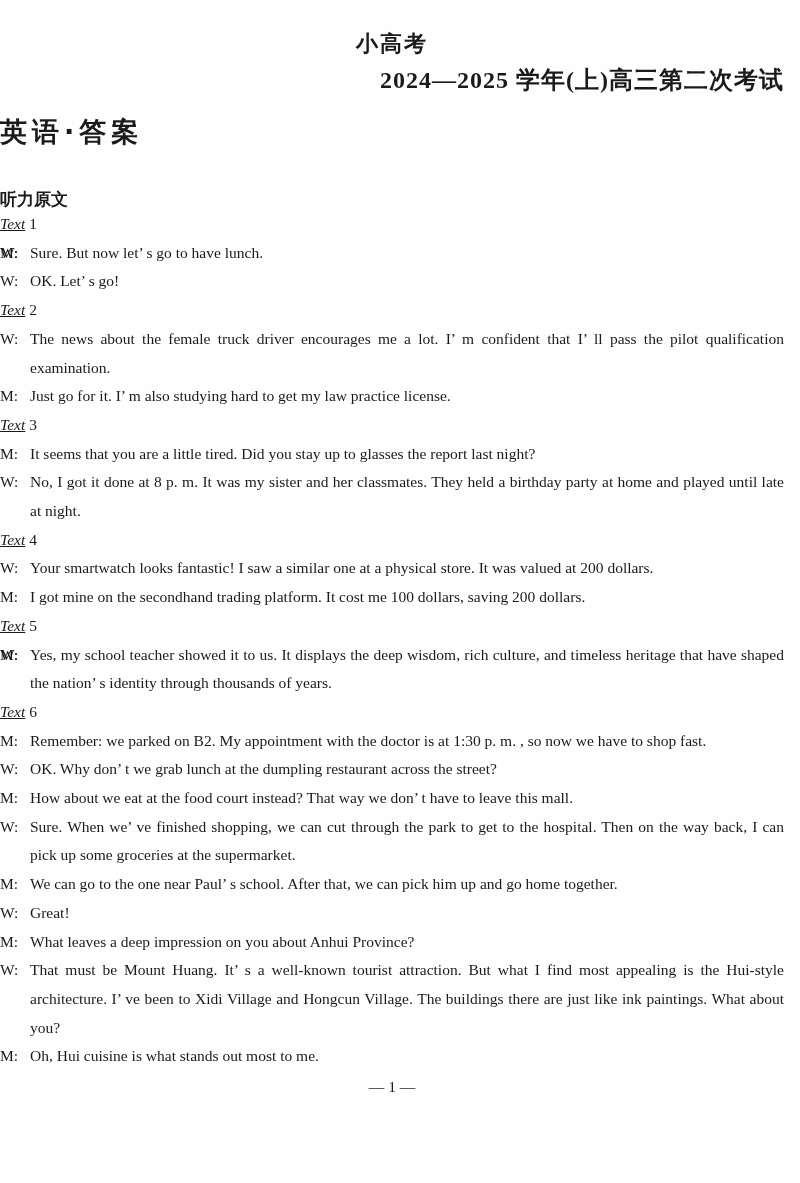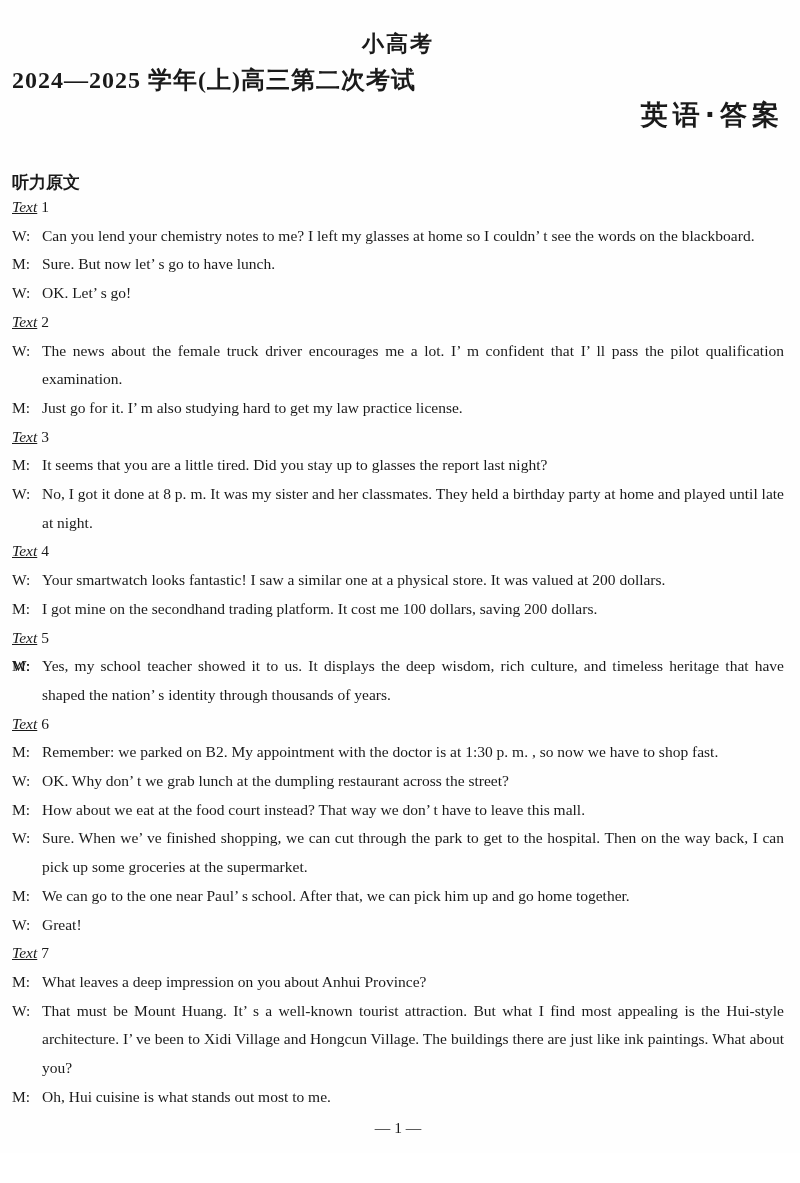--- a/index.html
+++ b/index.html
@@ -7,49 +7,49 @@
     padding: 0;
     background: #ffffff;
     width: 800px;
     height: 1183px;
     overflow: hidden;
   }
   .page {
     box-sizing: border-box;
     width: 800px;
     height: 1153px;
-    padding: 30px 16px 0 12px;
+    padding: 30px 16px 0 0;
     background: #fefefe;
     color: #1a1a1a;
     font-family: "Liberation Serif", "DejaVu Serif", serif;
   }
   .title1 {
     text-align: center;
     font-family: "DejaVu Sans", sans-serif;
     font-weight: 700;
     font-size: 22px;
     line-height: 28px;
     letter-spacing: 2px;
   }
   .title2 {
-    text-align: left;
+    text-align: right;
     font-family: "Liberation Serif", "DejaVu Serif", serif;
     font-weight: 700;
     font-size: 24px;
     line-height: 34px;
     margin-top: 5px;
     letter-spacing: 1px;
   }
   .title3 {
-    text-align: right;
+    text-align: left;
     font-family: "DejaVu Sans", sans-serif;
     font-weight: 700;
     font-size: 27px;
     line-height: 36px;
-    margin-top: 0;
+    margin-top: 17px;
     letter-spacing: 5px;
   }
   .section-heading {
     font-family: "DejaVu Sans", sans-serif;
     font-weight: 700;
     font-size: 17px;
     line-height: 22px;
     margin-top: 38px;
   }
   .text-label {
@@ -82,21 +82,21 @@
 
 <div class="page">
   <div class="title1">小高考</div>
   <div class="title2">2024—2025 学年(上)高三第二次考试</div>
   <div class="title3">英语·答案</div>
 
   <div class="section-heading">听力原文</div>
 
   <div>
       <div class="text-label"><span class="lw">Text</span> 1</div>
-      <div class="dialogue"><span class="speaker">W:</span><span class="content"><span>Can you lend your chemistry notes to me? I left my glasses at home so I couldn’ t see the words on the blackboard.</span></span></div>
+      <div class="dialogue"><span class="speaker">W:</span></div>
       <div class="dialogue"><span class="speaker">M:</span><span class="content"><span>Sure. But now let’ s go to have lunch.</span></span></div>
       <div class="dialogue"><span class="speaker">W:</span><span class="content"><span>OK. Let’ s go!</span></span></div>
       <div class="text-label"><span class="lw">Text</span> 2</div>
       <div class="dialogue"><span class="speaker">W:</span><span class="content"><span>The news about the female truck driver encourages me a lot. I’ m confident that I’ ll pass the pilot qualification examination.</span></span></div>
       <div class="dialogue"><span class="speaker">M:</span><span class="content"><span>Just go for it. I’ m also studying hard to get my law practice license.</span></span></div>
       <div class="text-label"><span class="lw">Text</span> 3</div>
       <div class="dialogue"><span class="speaker">M:</span><span class="content"><span>It seems that you are a little tired. Did you stay up to glasses the report last night?</span></span></div>
       <div class="dialogue"><span class="speaker">W:</span><span class="content"><span>No, I got it done at 8 p. m. It was my sister and her classmates. They held a birthday party at home and played until late at night.</span></span></div>
       <div class="text-label"><span class="lw">Text</span> 4</div>
       <div class="dialogue"><span class="speaker">W:</span><span class="content"><span>Your smartwatch looks fantastic! I saw a similar one at a physical store. It was valued at 200 dollars.</span></span></div>
@@ -104,20 +104,19 @@
       <div class="text-label"><span class="lw">Text</span> 5</div>
       <div class="dialogue"><span class="speaker">W:</span></div>
       <div class="dialogue"><span class="speaker">M:</span><span class="content"><span>Yes, my school teacher showed it to us. It displays the deep wisdom, rich culture, and timeless heritage that have shaped the nation’ s identity through thousands of years.</span></span></div>
       <div class="text-label"><span class="lw">Text</span> 6</div>
       <div class="dialogue"><span class="speaker">M:</span><span class="content"><span>Remember: we parked on B2. My appointment with the doctor is at 1:30 p. m. , so now we have to shop fast.</span></span></div>
       <div class="dialogue"><span class="speaker">W:</span><span class="content"><span>OK. Why don’ t we grab lunch at the dumpling restaurant across the street?</span></span></div>
       <div class="dialogue"><span class="speaker">M:</span><span class="content"><span>How about we eat at the food court instead? That way we don’ t have to leave this mall.</span></span></div>
       <div class="dialogue"><span class="speaker">W:</span><span class="content"><span>Sure. When we’ ve finished shopping, we can cut through the park to get to the hospital. Then on the way back, I can pick up some groceries at the supermarket.</span></span></div>
       <div class="dialogue"><span class="speaker">M:</span><span class="content"><span>We can go to the one near Paul’ s school. After that, we can pick him up and go home together.</span></span></div>
       <div class="dialogue"><span class="speaker">W:</span><span class="content"><span>Great!</span></span></div>
-      <div class="text-label"><span class="lw">Text</span> 7</div>
       <div class="dialogue"><span class="speaker">M:</span><span class="content"><span>What leaves a deep impression on you about Anhui Province?</span></span></div>
       <div class="dialogue"><span class="speaker">W:</span><span class="content"><span>That must be Mount Huang. It’ s a well-known tourist attraction. But what I find most appealing is the Hui-style architecture. I’ ve been to Xidi Village and Hongcun Village. The buildings there are just like ink paintings. What about you?</span></span></div>
       <div class="dialogue"><span class="speaker">M:</span><span class="content"><span>Oh, Hui cuisine is what stands out most to me.</span></span></div>
     </div>
 
   <div class="footer">— 1 —</div>
 </div>
 
 </body></html>

